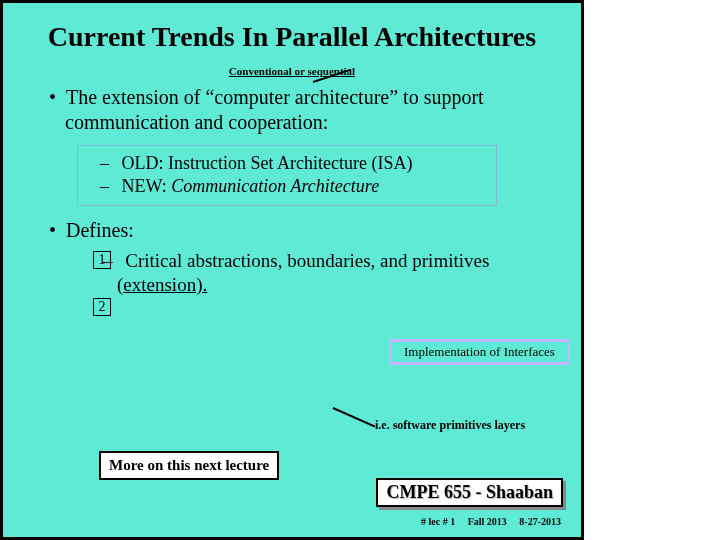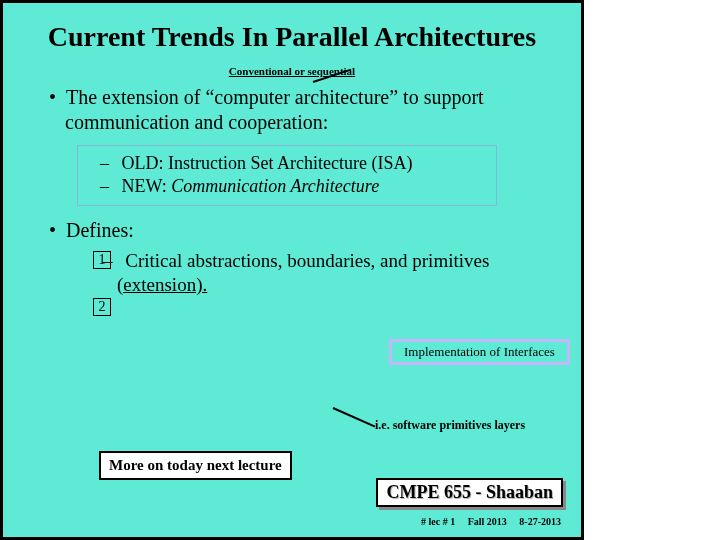--- a/index.html
+++ b/index.html
@@ -97,21 +97,21 @@
       <div class="numbox" style="top:2px">2</div>
     </div>
 
     <div class="impl-box">Implementation of Interfaces</div>
 
   </div>
 
   <div class="connector2"></div>
   <div class="annot-mid">i.e. software primitives layers</div>
 
-  <div class="more-box">More on today next lecture</div>
+  <div class="more-box">More on this next lecture</div>
 
   <div class="course-box">CMPE 655 - Shaaban</div>
 
   <div class="footer">
     <span>#  lec # 1</span>
     <span>Fall 2013</span>
     <span>8-27-2013</span>
   </div>
 
 </div>

